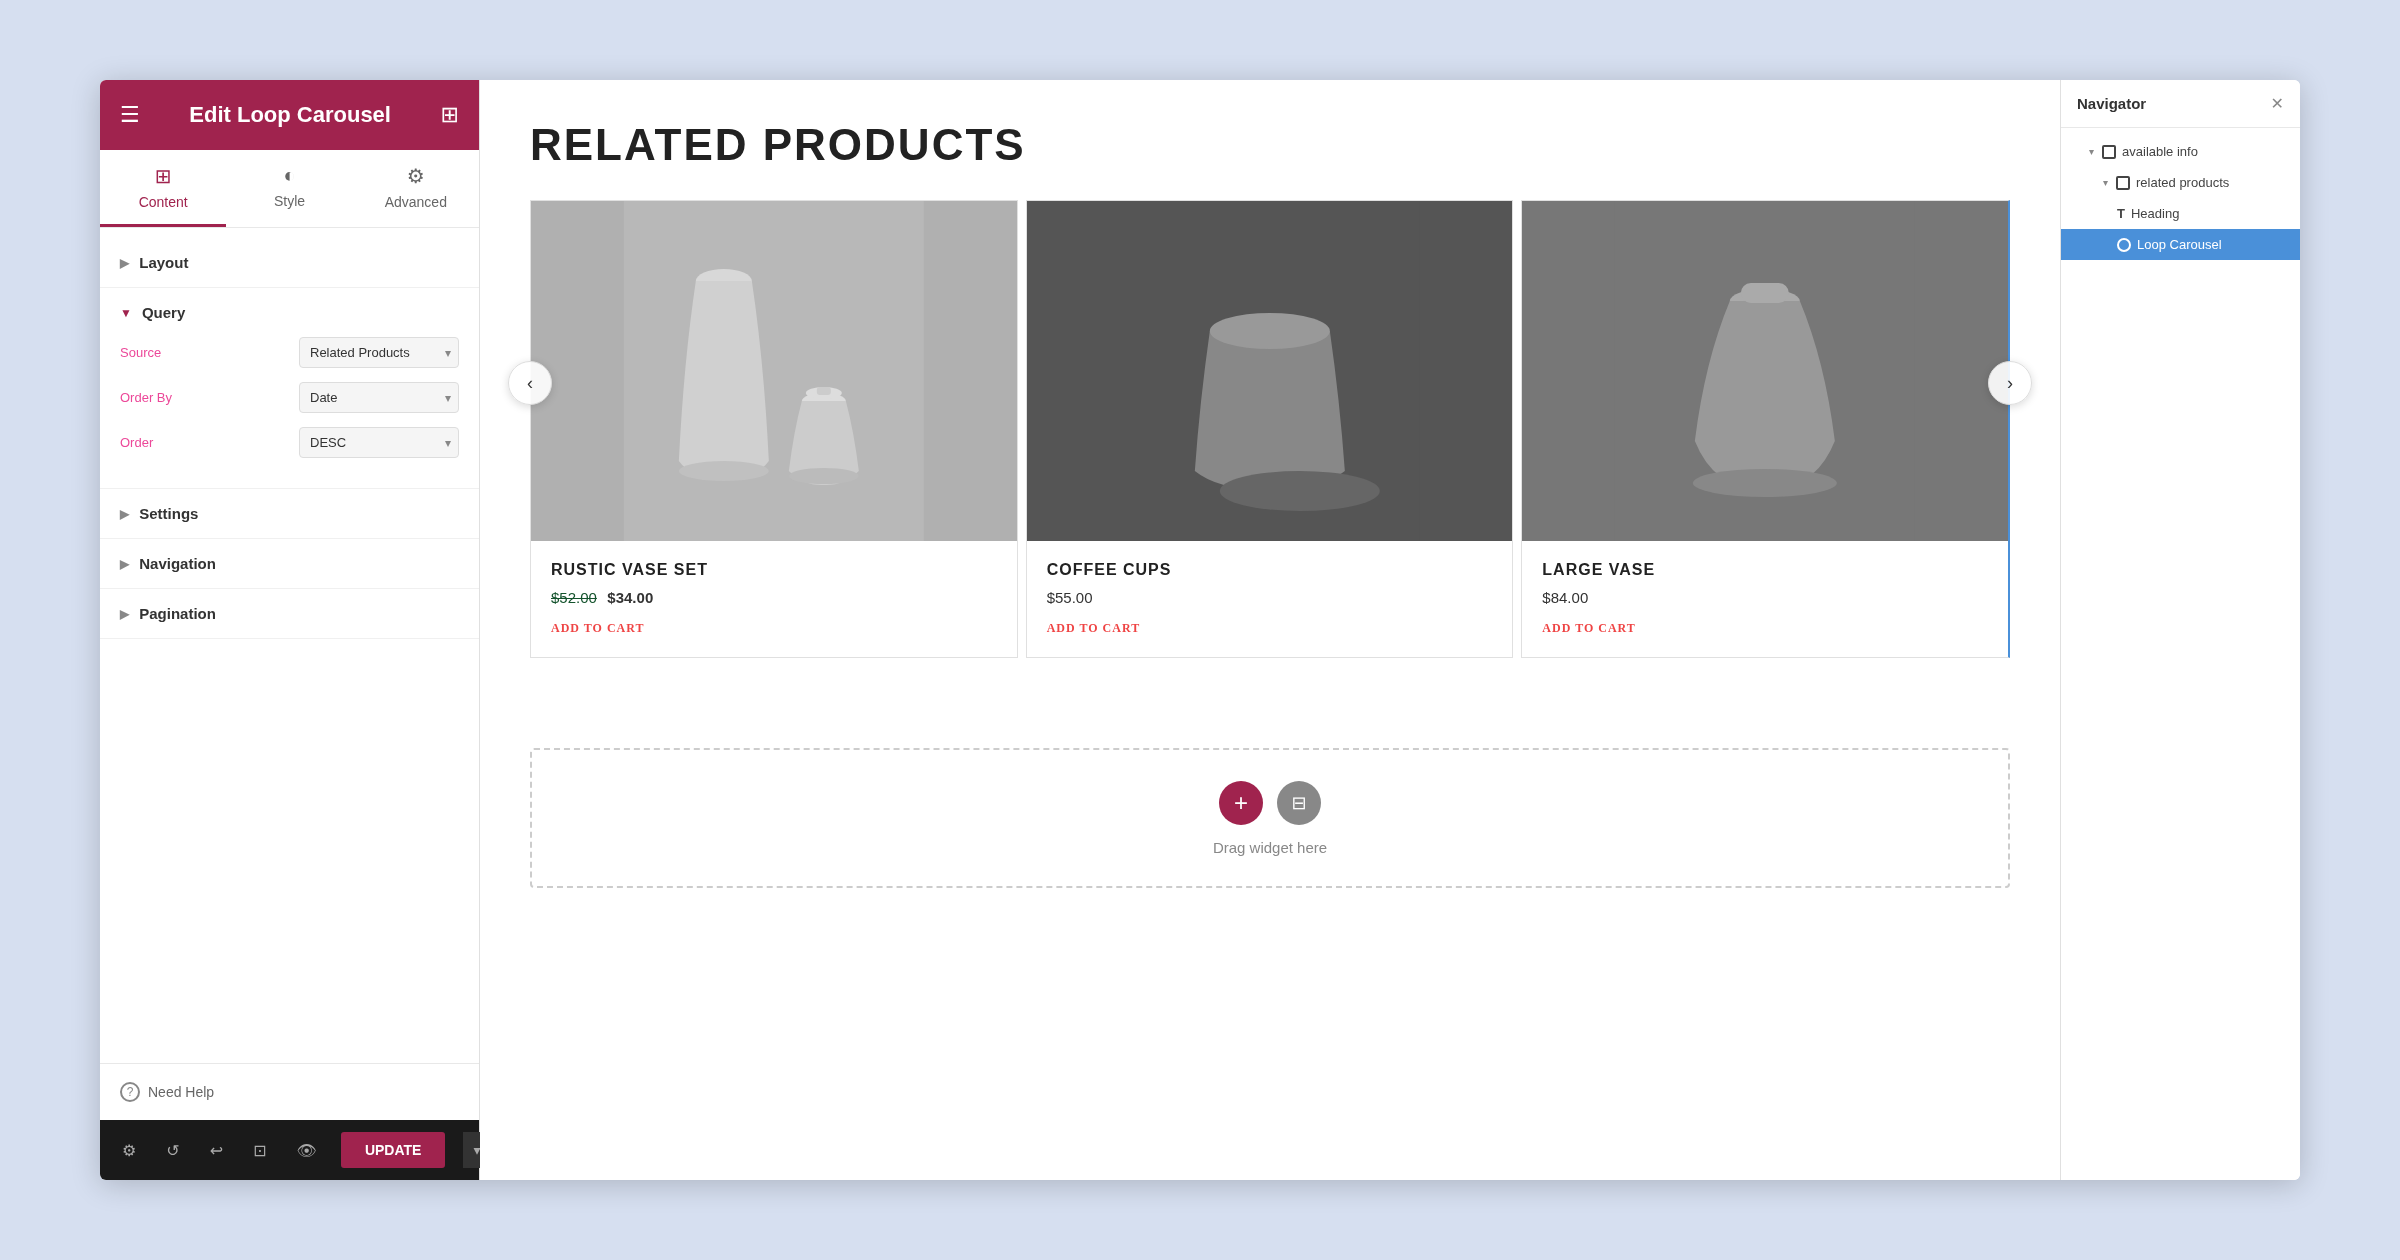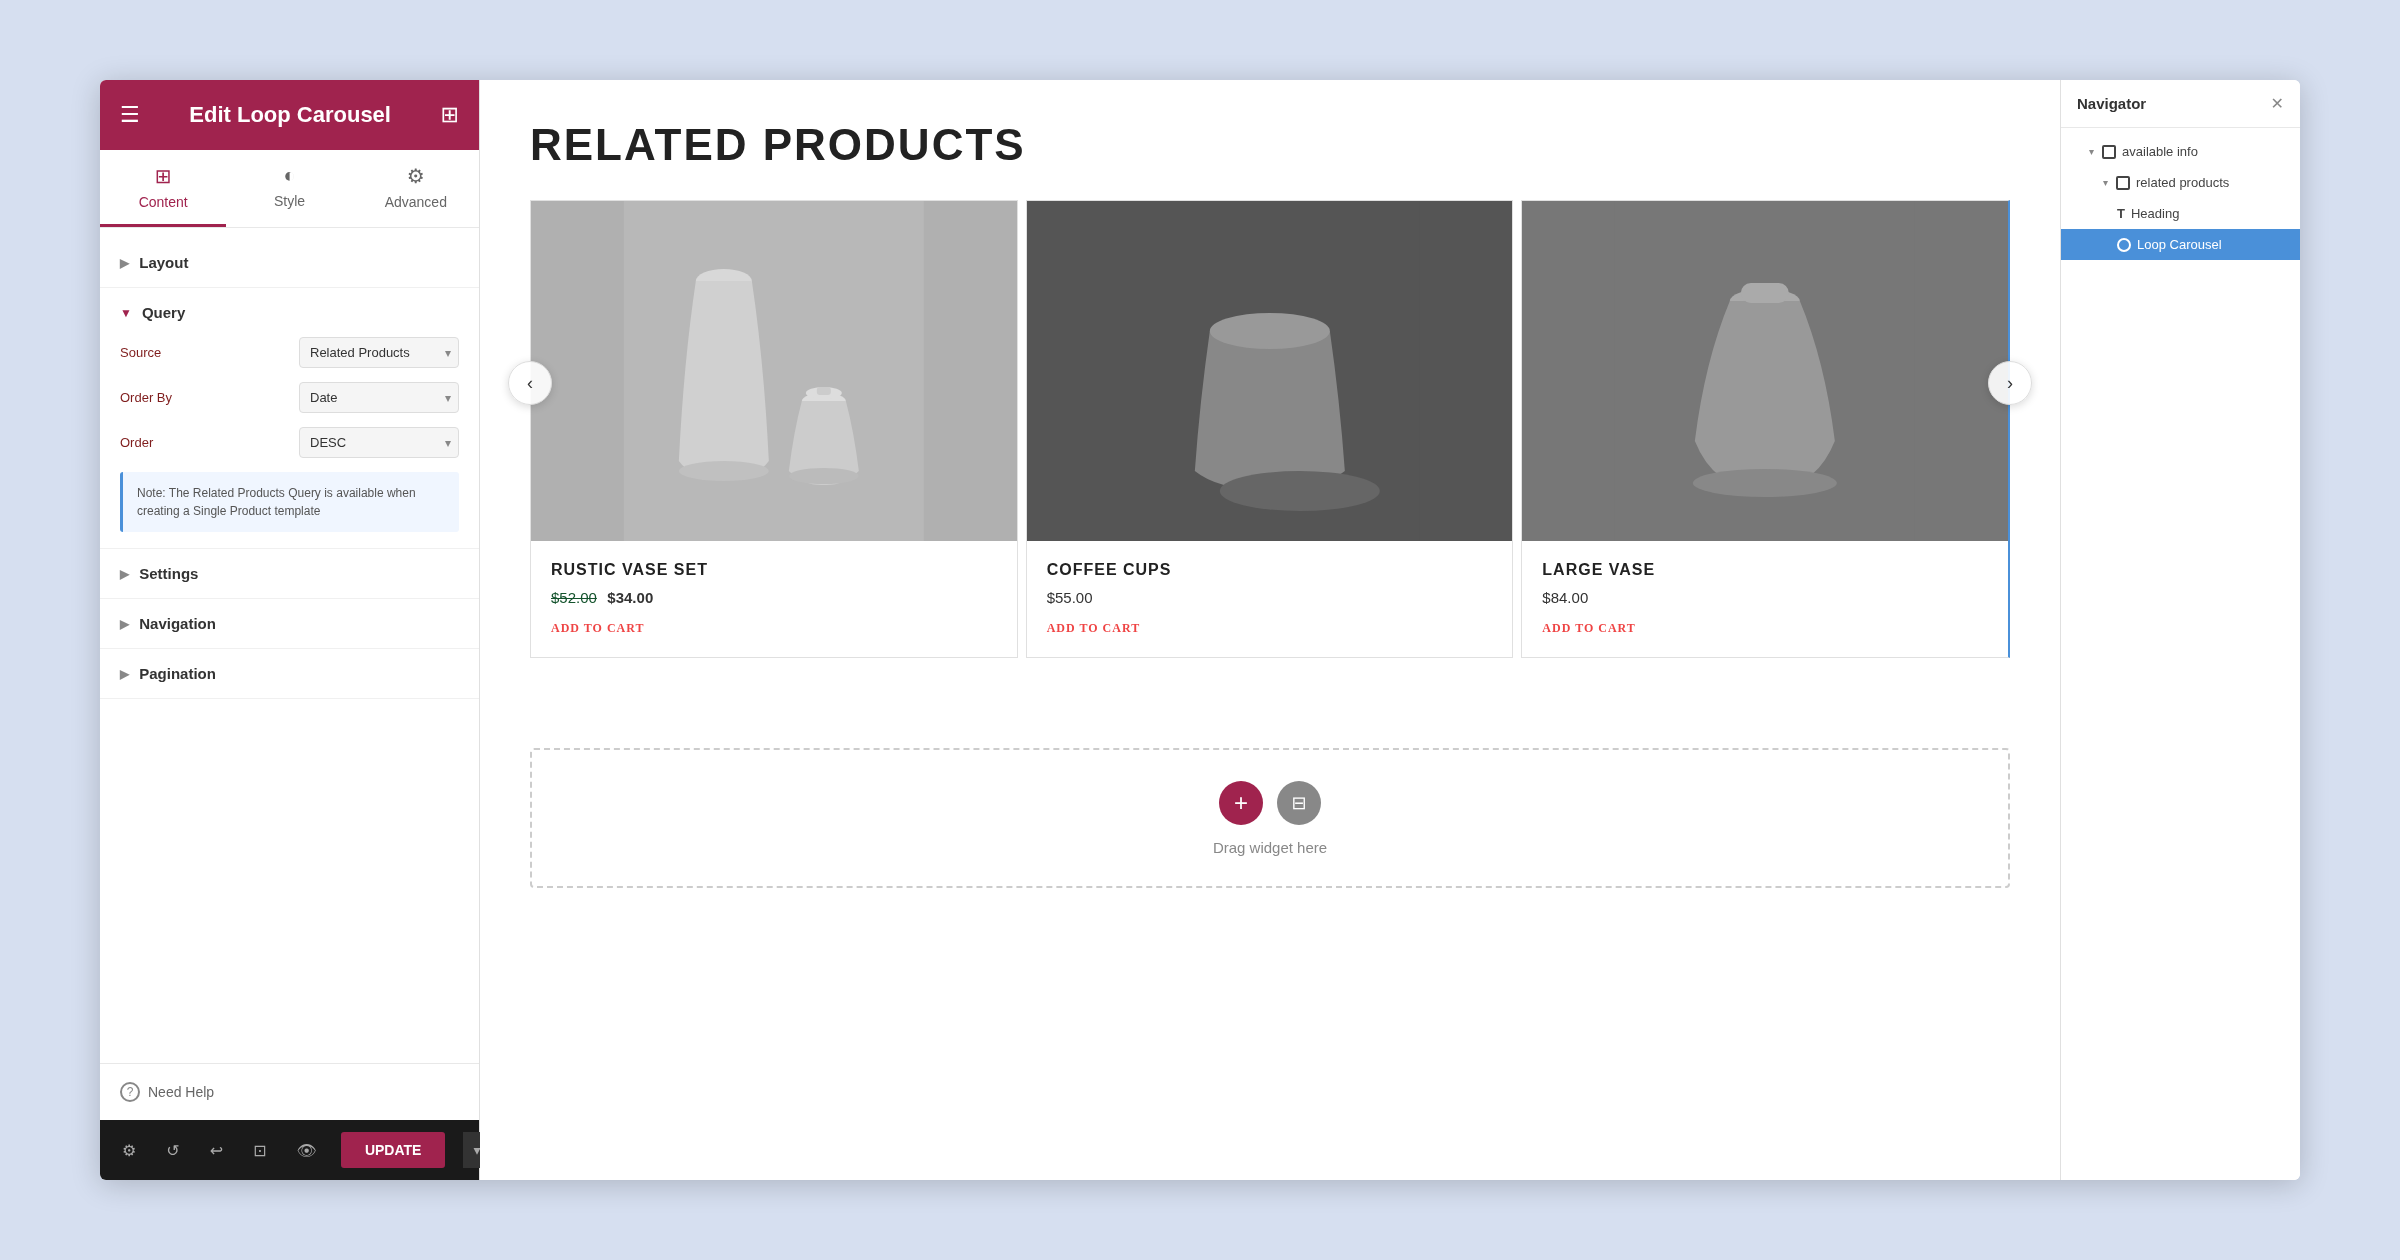--- a/index.html
+++ b/index.html
@@ -108,21 +108,21 @@
     }
     .query-header .arrow { margin-right: 10px; font-size: 12px; color: #a0234e; }
 
     .query-body { padding: 0 20px 16px; }
     .field-row {
       display: flex;
       align-items: center;
       justify-content: space-between;
       margin-bottom: 14px;
     }
-    .field-label { font-size: 13px; color: #7f1d1d; }
+    .field-label { font-size: 13px; color: #ec4899; }
     .select-wrapper {
       position: relative;
       width: 160px;
     }
     .select-wrapper select {
       width: 100%;
       background: #f5f5f5;
       border: 1px solid #ddd;
       border-radius: 4px;
       padding: 7px 28px 7px 10px;
@@ -476,21 +476,20 @@
             </div>
           </div>
           <div class="field-row">
             <span class="field-label">Order</span>
             <div class="select-wrapper">
               <select>
                 <option>DESC</option>
               </select>
             </div>
           </div>
-          <div class="note-box">Note: The Related Products Query is available when creating a Single Product template</div>
         </div>
       </div>
 
       <div class="section-row">
         <span class="arrow">▶</span>
         <span>Settings</span>
       </div>
 
       <div class="section-row">
         <span class="arrow">▶</span>

